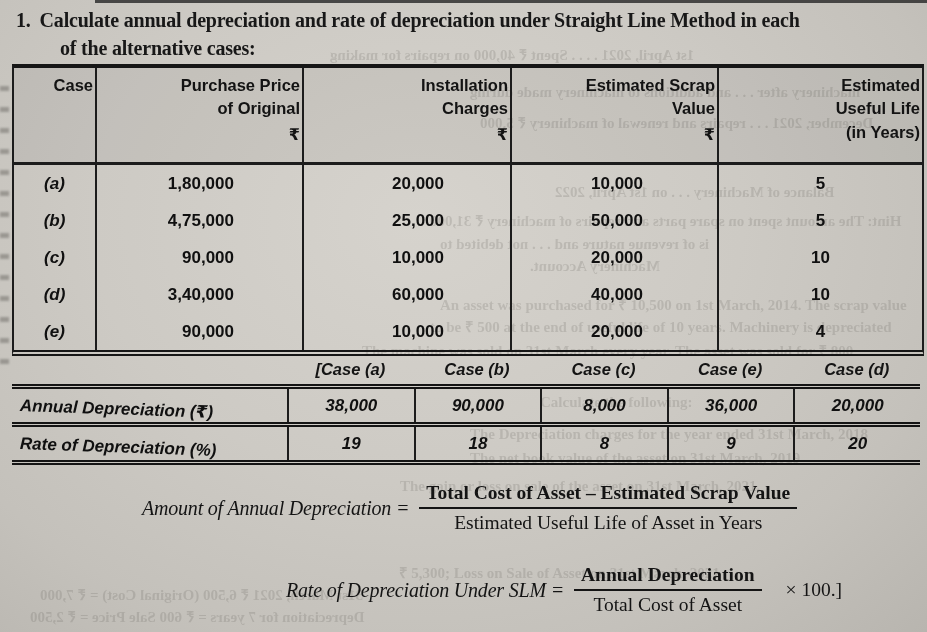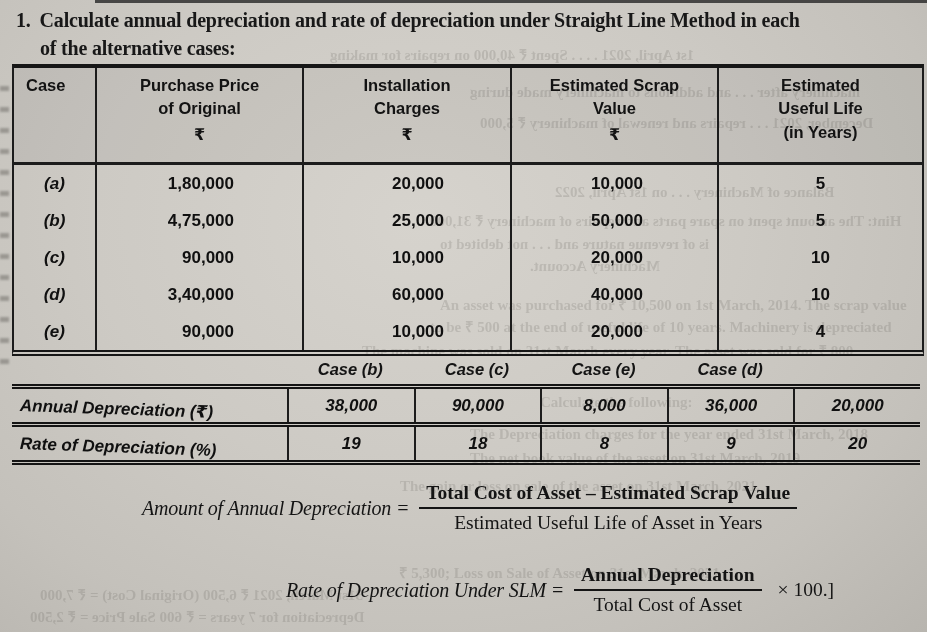--- a/index.html
+++ b/index.html
@@ -27,37 +27,37 @@
   .g12{top:450px;left:470px;}.g13{top:478px;left:400px;}.g14{top:562px;left:399px;}
   .g15{top:584px;left:40px;} .g16{top:606px;left:30px;}
 
   
   .heading{
     position:absolute;top:6px;left:16px;width:902px;
     font-family:"Liberation Serif","DejaVu Serif",serif;font-weight:bold;
     font-size:20px;letter-spacing:-0.2px;line-height:1.4;color:#181818;
   }
   .qnum{margin-right:9px;}
-  .heading-l2{margin-left:24px;}
+  .heading-l2{margin-left:44px;}
 
   
   .input-table{
     position:absolute;top:64px;left:12px;width:908px;
     border-collapse:separate;border-spacing:0;table-layout:fixed;
     border-top:4px solid #161616;border-bottom:6px double #161616;
     border-left:2px solid #1c1c1c;border-right:2px solid #1c1c1c;
   }
   .input-table th,.input-table td{padding:0;}
   .input-table th+th,.input-table td+td{border-left:2px solid #1c1c1c;}
   .input-table thead th{
     border-bottom:3px solid #1c1c1c;background:rgba(25,25,25,.05);
     font-size:16.5px;font-weight:bold;line-height:1.42;vertical-align:top;
-    text-align:center;padding:6px 2px 5px;height:83px;color:#131313;
-  }
-  .input-table thead th:first-child{text-align:left;padding-left:12px;}
+    text-align:right;padding:6px 2px 5px;height:83px;color:#131313;
+  }
+  .input-table thead th:first-child{text-align:right;padding-left:12px;}
   .input-table thead th div:empty{display:none;}
   .unit{font-family:"DejaVu Sans","Liberation Sans",sans-serif;font-size:16px;margin-top:3px;}
   .input-table tbody td{height:37px;font-size:17px;font-weight:bold;color:#101010;}
   td.case-cell{font-style:italic;text-align:center;font-size:16px;}
   td.col-purchase{text-align:right;padding-right:68px;}
   td.col-install{text-align:right;padding-right:66px;}
   td.col-scrap{text-align:right;padding-right:74px;}
   td.col-life{text-align:center;}
 
   
@@ -83,21 +83,21 @@
   .formula{
     position:absolute;display:flex;align-items:center;
     font-family:"Liberation Serif","DejaVu Serif",serif;color:#141414;
   }
   .formula-1{top:482px;left:142px;}
   .formula-2{top:564px;left:286px;}
   .f-lhs{font-style:italic;font-size:20px;margin-right:10px;letter-spacing:-0.2px;white-space:nowrap;}
   .frac{display:inline-flex;flex-direction:column;text-align:center;font-size:19.5px;}
   .frac .num{border-bottom:2px solid #141414;padding:0 7px 3px;white-space:nowrap;font-weight:bold;}
   .frac .den{padding-top:3px;white-space:nowrap;}
-  .f-suffix{font-size:19.5px;margin-left:16px;white-space:nowrap;}
+  .f-suffix{font-size:19.5px;margin-left:24px;white-space:nowrap;}
   .f-suffix:empty{display:none;}
 </style>
 </head>
 <body>
 
 <div class="page">
 
   <div class="top-edge"></div>
   <div class="margin-marks"></div>
 
@@ -193,20 +193,21 @@
         <td class="col-purchase">90,000</td>
         <td class="col-install">10,000</td>
         <td class="col-scrap">20,000</td>
         <td class="col-life">4</td>
       </tr>
     </tbody>
   </table>
 
   <div class="case-row">
     <div></div>
+    <div class="case-lab">[Case (a)</div>
     <div class="case-lab">Case (b)</div>
     <div class="case-lab">Case (c)</div>
     <div class="case-lab">Case (e)</div>
     <div class="case-lab">Case (d)</div>
   </div>
 
   <div class="ans">
     <div class="ans-row first">
       <div>
           <span class="tilt">Annual Depreciation (₹)</span>

